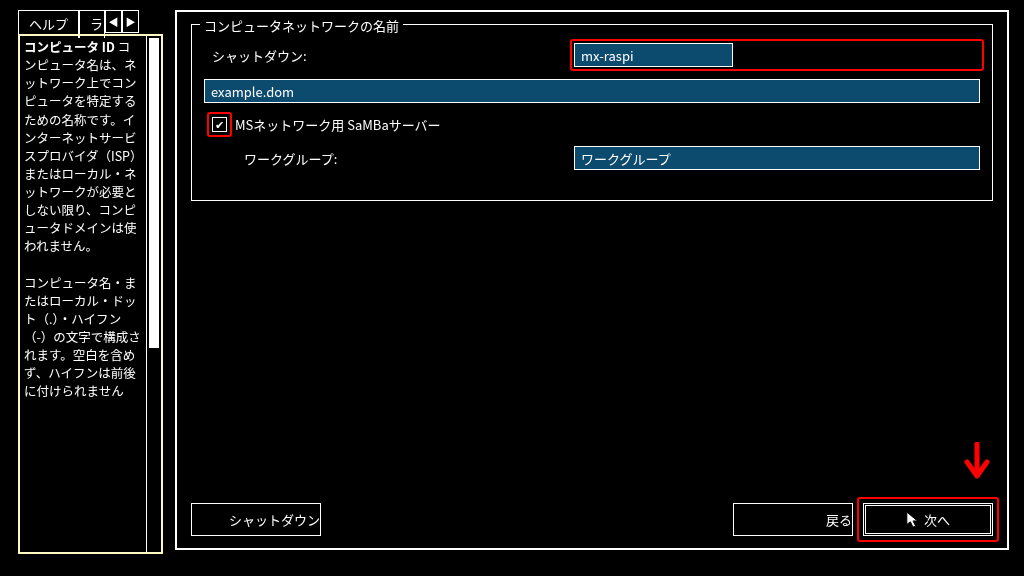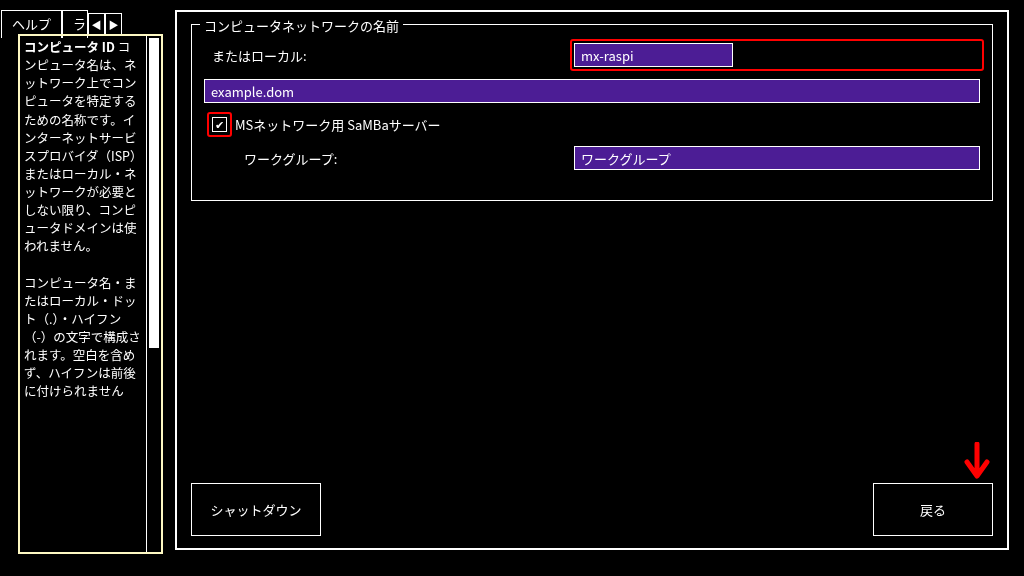--- a/index.html
+++ b/index.html
@@ -14,24 +14,23 @@
   }
   .root {
     position: relative;
     width: 1024px;
     height: 576px;
   }
 
   
   .tabs {
     position: absolute;
-    top: 10px; left: 1px;
+    top: 10px; left: 18px;
     display: flex;
     gap: 0;
-    align-items: center;
   }
   .tab {
     border: 1px solid #fff;
     border-bottom: none;
     padding: 3px 10px 5px 10px;
     font-size: 13px;
     background: #000;
     cursor: pointer;
   }
   .tab-arrow {
@@ -107,21 +106,21 @@
     width: 370px;
     padding-left: 8px;
     display: flex;
     align-items: center;
     gap: 8px;
   }
   .indent { padding-left: 40px; }
   .input {
     flex: 1;
     border: 1px solid #fff;
-    background: #4c1d95;
+    background: #0c4a6e;
     color: #fff;
     height: 24px;
     padding: 2px 6px;
     font-size: 13px;
     font-family: inherit;
   }
   .checkbox {
     width: 15px; height: 15px;
     border: 1px solid #fff;
     display: inline-flex; align-items: center; justify-content: center;
@@ -139,23 +138,23 @@
   .btn-row {
     position: absolute;
     left: 14px; right: 14px; bottom: 12px;
     display: flex;
     gap: 10px;
   }
   .btn {
     border: 1px solid #fff;
     background: #000;
     color: #fff;
-    padding: 16px 0;
-    font-size: 13px;
-    text-align: center;
+    padding: 6px 0;
+    font-size: 13px;
+    text-align: right;
     cursor: pointer;
   }
   .btn-shutdown { width: 130px; }
   .spacer { flex: 1; }
   .btn-back { width: 120px; }
   .btn-next-wrap {
     position: relative;
     width: 130px;
   }
   .btn-next {
@@ -206,21 +205,21 @@
       <div class="scroll-thumb"></div>
     </div>
   </div>
 
   <div class="main-frame">
 
     <div class="fieldset">
       <div class="legend">コンピュータネットワークの名前</div>
 
       <div class="row">
-        <div class="label-col">またはローカル:</div>
+        <div class="label-col">シャットダウン:</div>
         <div style="position:relative;flex:1;">
           <input class="input" value="mx-raspi" style="">
           <div class="hl-red" style="inset:-4px;"></div>
         </div>
       </div>
 
       <div class="row">
         <input class="input" value="example.dom" style="">
       </div>
 
@@ -237,20 +236,30 @@
       <div class="row">
         <div class="label-col indent">ワークグループ:</div>
         <input class="input" value="ワークグループ" style="">
       </div>
     </div>
 
     <div class="btn-row">
       <div class="btn btn-shutdown">シャットダウン</div>
       <div class="spacer"></div>
       <div class="btn btn-back">戻る</div>
+      <div class="btn-next-wrap">
+        <div class="btn-next">
+          <svg class="cursor" viewBox="0 0 16 20">
+            <path d="M1 1 L1 15 L5 12 L8 18 L11 17 L8 11 L13 11 Z" fill="#fff" stroke="#000" stroke-width="1"></path>
+          </svg>
+          <span>次へ</span>
+        </div>
+        <div class="btn-next-inner"></div>
+        <div class="hl-red" style="inset:-6px;"></div>
+      </div>
     </div>
 
     <svg class="arrow-annot" width="40" height="46">
       <path d="M20 2 L20 30 M10 20 L20 34 L30 20" stroke="#ff0000" stroke-width="5" fill="none" stroke-linecap="round" stroke-linejoin="round"></path>
     </svg>
 
   </div>
 
 </div>
 

